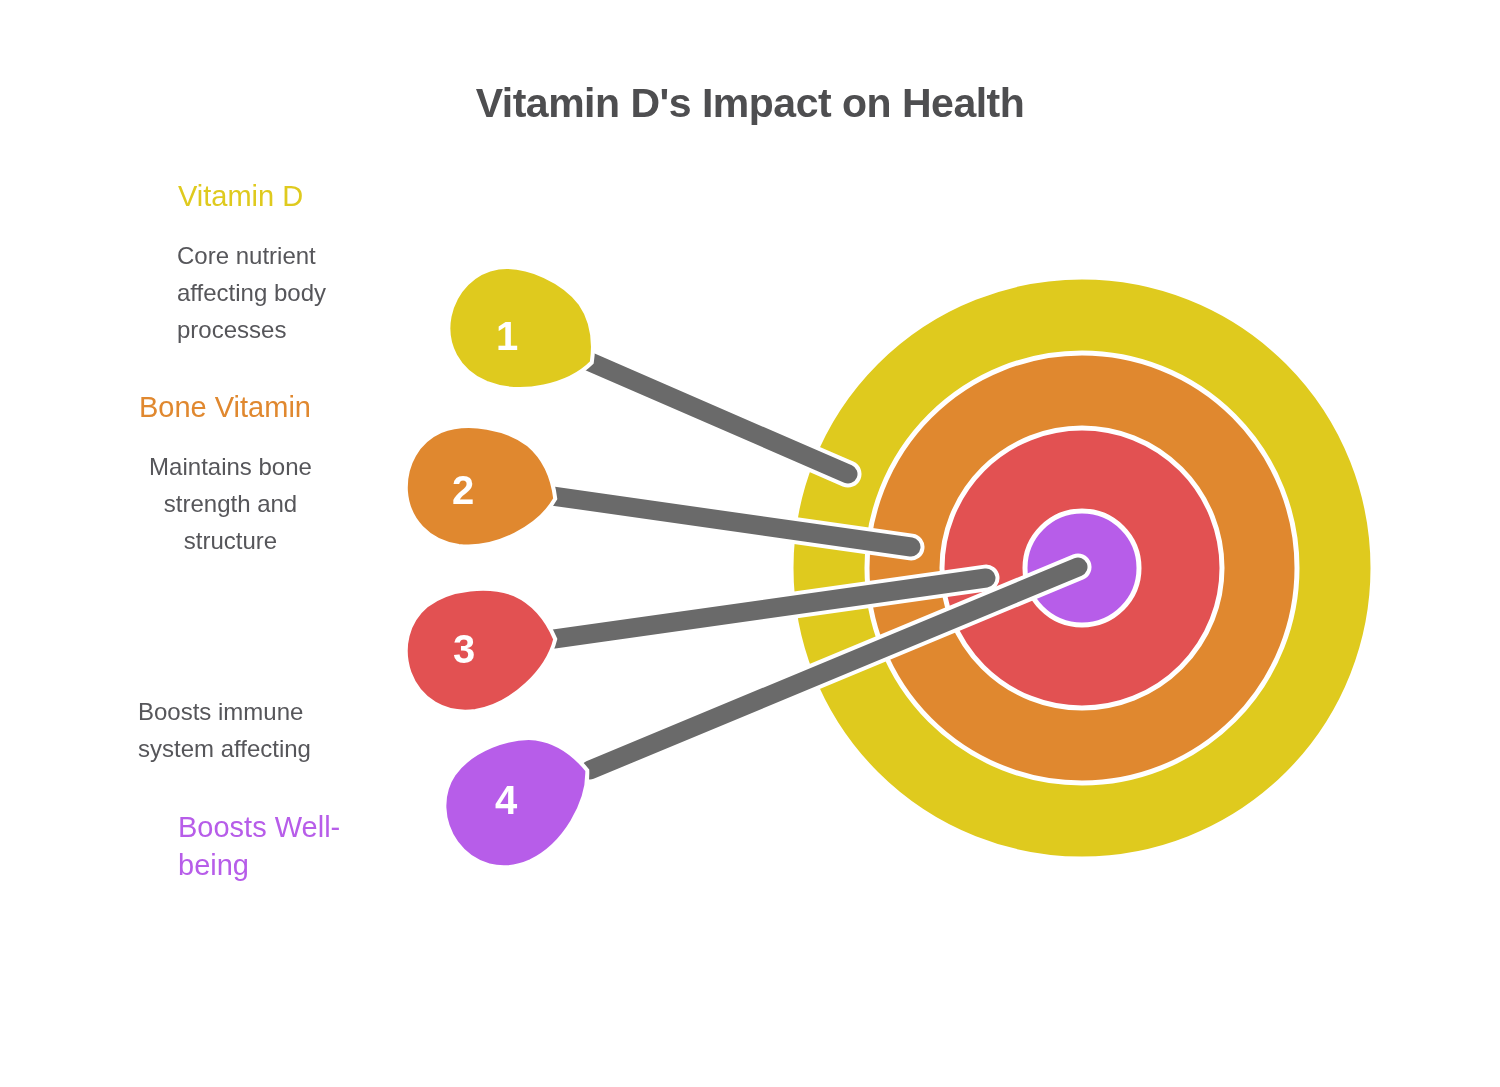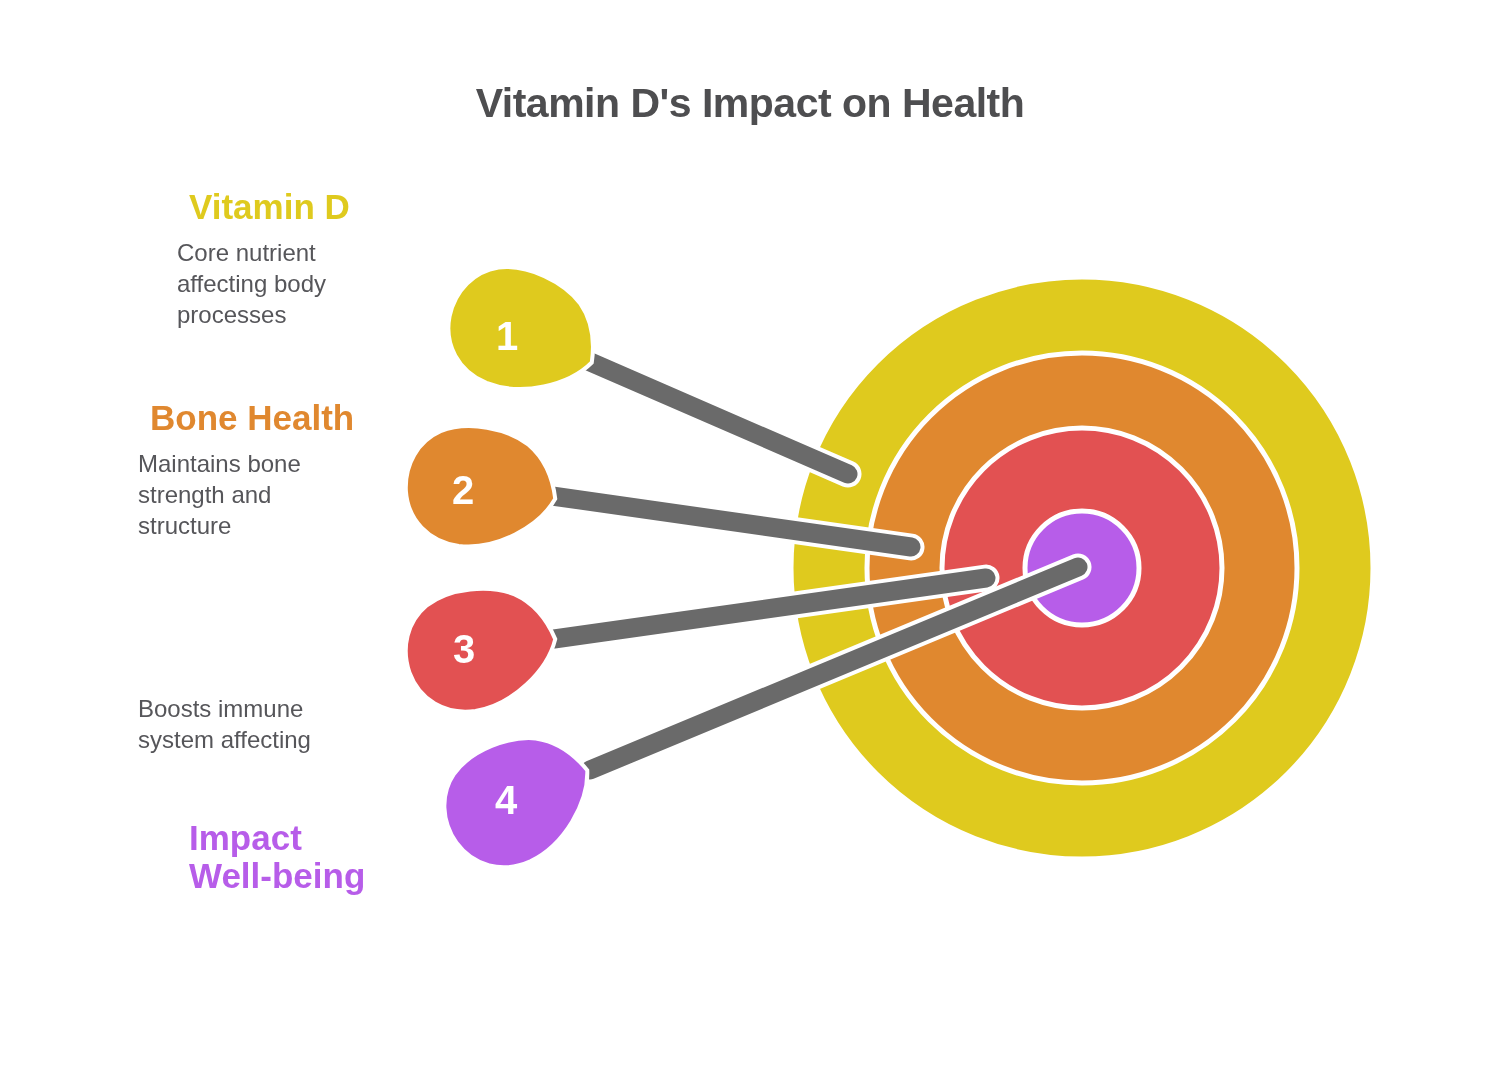--- a/index.html
+++ b/index.html
@@ -26,62 +26,62 @@
     letter-spacing: -0.5px;
     margin: 0;
   }
   .diagram-svg {
     position: absolute;
     left: 0;
     top: 0;
   }
   .heading {
     position: absolute;
-    margin: 12px;
-    font-size: 35px;
-    font-weight: 700;
+    margin: 1px;
+    font-size: 29px;
+    font-weight: 400;
     line-height: 38px;
   }
   .desc {
     position: absolute;
     margin: 0;
     font-size: 24px;
-    line-height: 31px;
+    line-height: 37px;
     font-weight: 400;
   }
   .h1 { left: 177px; top: 176px; width: 220px; }
   .d1 { left: 177px; top: 237px; width: 168px; }
   .h2 { left: 138px; top: 387px; width: 250px; }
-  .d2 { left: 138px; top: 448px; width: 185px; }
+  .d2 { left: 138px; top: 448px; width: 185px; text-align: center; }
   .h3 { left: 138px; top: 596px; width: 150px; }
   .d3 { left: 138px; top: 693px; width: 200px; }
   .h4 { left: 177px; top: 807px; width: 205px; }
   .d4 { left: 177px; top: 903px; width: 250px; }
   .blob-number {
     font-size: 40px;
     font-weight: 700;
     text-anchor: middle;
   }
 </style>
 </head>
 <body>
 
 <div class="canvas">
 
   <h1 class="title" style="color: rgb(78, 78, 80);">Vitamin D's Impact on Health</h1>
 
   <h2 class="heading h1" style="color: rgb(223, 202, 30);">Vitamin D</h2>
   <p class="desc d1" style="color: rgb(86, 86, 90);">Core nutrient affecting body processes</p>
 
-  <h2 class="heading h2" style="color: rgb(224, 136, 47);">Bone Health</h2>
+  <h2 class="heading h2" style="color: rgb(224, 136, 47);">Bone Vitamin</h2>
   <p class="desc d2" style="color: rgb(86, 86, 90);">Maintains bone strength and structure</p>
 
   <p class="desc d3" style="color: rgb(86, 86, 90);">Boosts immune system affecting</p>
 
-  <h2 class="heading h4" style="color: rgb(183, 93, 233);">Impact Well-being</h2>
+  <h2 class="heading h4" style="color: rgb(183, 93, 233);">Boosts Well-being</h2>
 
   <svg class="diagram-svg" width="1500" height="1087" viewBox="0 0 1500 1087">
 
     <g>
       <circle cx="1082" cy="568" r="291" stroke="#FFFFFF" stroke-width="5" fill="#DFCA1E"></circle>
       <circle cx="1082" cy="568" r="215" stroke="#FFFFFF" stroke-width="5" fill="#E0882F"></circle>
       <circle cx="1082" cy="568" r="140" stroke="#FFFFFF" stroke-width="5" fill="#E25152"></circle>
       <circle cx="1082" cy="568" r="57" stroke="#FFFFFF" stroke-width="5" fill="#B75DE9"></circle>
     </g>
 

